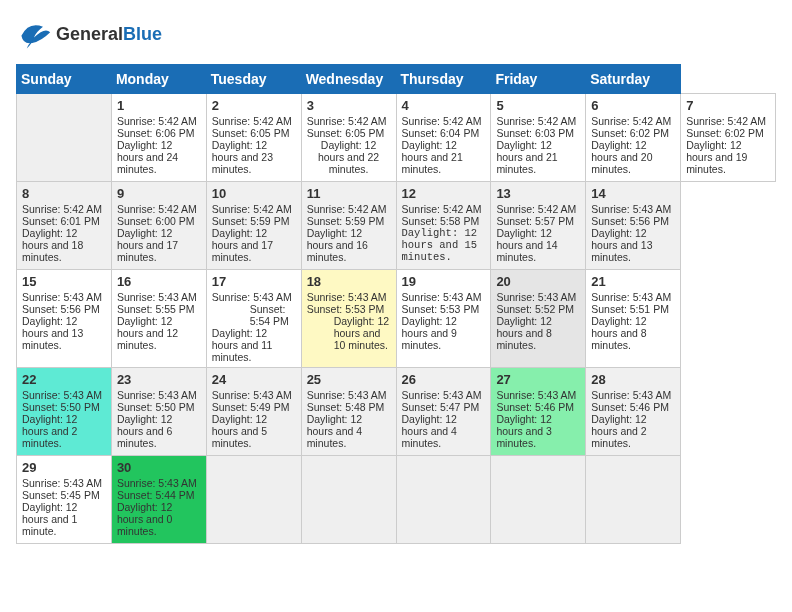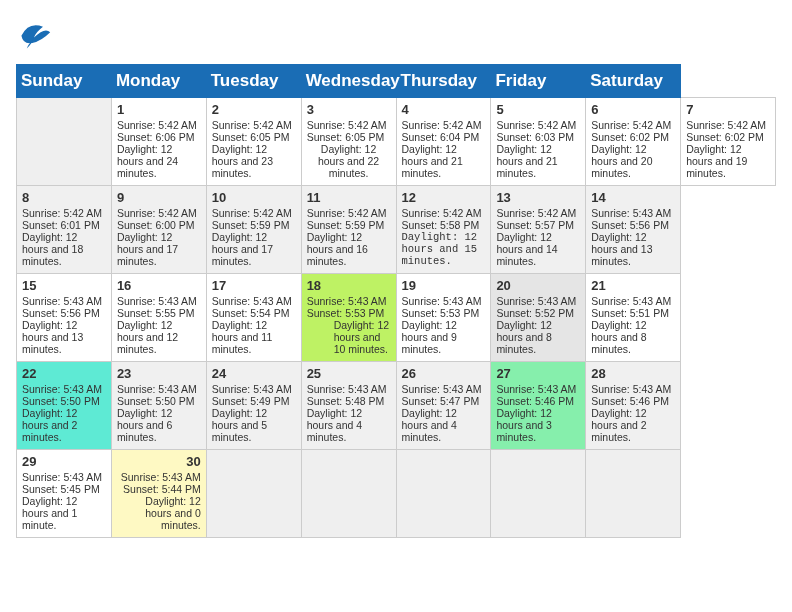--- a/index.html
+++ b/index.html
@@ -34,21 +34,21 @@
       color: #555;
     }
     table {
       width: 100%;
       border-collapse: collapse;
       table-layout: fixed;
     }
     th {
       background-color: #1a6db5;
       color: white;
-      font-size: 17px;
+      font-size: 14px;
       font-weight: bold;
       padding: 6px 4px;
       text-align: left;
       border: 1px solid #1a6db5;
     }
     td {
       border: 1px solid #ccc;
       vertical-align: top;
       padding: 4px 5px;
       font-size: 10.5px;
@@ -74,20 +74,21 @@
   </style>
 </head>
 <body>
 
 <div class="header">
   <div class="logo">
   <svg width="36" height="36" viewBox="0 0 40 40" xmlns="http://www.w3.org/2000/svg">
     <path d="M6 22 Q14 6 30 12 Q22 18 20 24 Q32 12 38 18 Q28 28 18 30 Q8 32 6 22Z" fill="#1a6db5"></path>
     <path d="M20 24 Q17 32 12 36 Q15 28 18 30Z" fill="#1a6db5"></path>
   </svg>
+  <div style="font-size:18px;font-weight:bold;color:#333;">General<span style="color:#1a6db5;">Blue</span></div>
 </div>
   <div class="title-block">
     <div class="month-title"></div>
     <div class="location"></div>
   </div>
 </div>
 
 <table>
   <thead>
     <tr>
@@ -199,24 +200,24 @@
         </td>
         <td style="background: rgb(255, 255, 255);">
           <span class="day-num">16</span>
           <span style="display: block;">Sunrise: 5:43 AM</span>
           <span style="display: block;">Sunset: 5:55 PM</span>
           <span style="display: block;">Daylight: 12 hours and 12 minutes.</span>
         </td>
         <td style="background: rgb(255, 255, 255);">
           <span class="day-num">17</span>
           <span style="display: block;">Sunrise: 5:43 AM</span>
-          <span style="display: block;">Sunset: 5:54 PM</span>
+          <span style="display: block; margin-left: 38px;">Sunset: 5:54 PM</span>
           <span style="display: block;">Daylight: 12 hours and 11 minutes.</span>
         </td>
-        <td style="background: #bef264;">
+        <td style="background: #fef9c3;">
           <span class="day-num">18</span>
           <span style="display: block;">Sunrise: 5:43 AM</span>
           <span style="display: block;">Sunset: 5:53 PM</span>
           <span style="display: block; margin-left: 27px;">Daylight: 12 hours and 10 minutes.</span>
         </td>
         <td style="background: rgb(255, 255, 255);">
           <span class="day-num">19</span>
           <span style="display: block;">Sunrise: 5:43 AM</span>
           <span style="display: block;">Sunset: 5:53 PM</span>
           <span style="display: block;">Daylight: 12 hours and 9 minutes.</span>
@@ -278,21 +279,21 @@
           <span style="display: block;">Daylight: 12 hours and 2 minutes.</span>
         </td>
       </tr>
       <tr>
         <td style="background: rgb(255, 255, 255);">
           <span class="day-num">29</span>
           <span style="display: block;">Sunrise: 5:43 AM</span>
           <span style="display: block;">Sunset: 5:45 PM</span>
           <span style="display: block;">Daylight: 12 hours and 1 minute.</span>
         </td>
-        <td style="background: #fef9c3; text-align: right;">
+        <td style="background: #22c55e;">
           <span class="day-num">30</span>
           <span style="display: block;">Sunrise: 5:43 AM</span>
           <span style="display: block;">Sunset: 5:44 PM</span>
           <span style="display: block;">Daylight: 12 hours and 0 minutes.</span>
         </td>
         <td class="empty" style="background: rgb(239, 239, 239);"></td>
         <td class="empty" style="background: rgb(239, 239, 239);"></td>
         <td class="empty" style="background: rgb(239, 239, 239);"></td>
         <td class="empty" style="background: rgb(239, 239, 239);"></td>
         <td class="empty" style="background: rgb(239, 239, 239);"></td>

